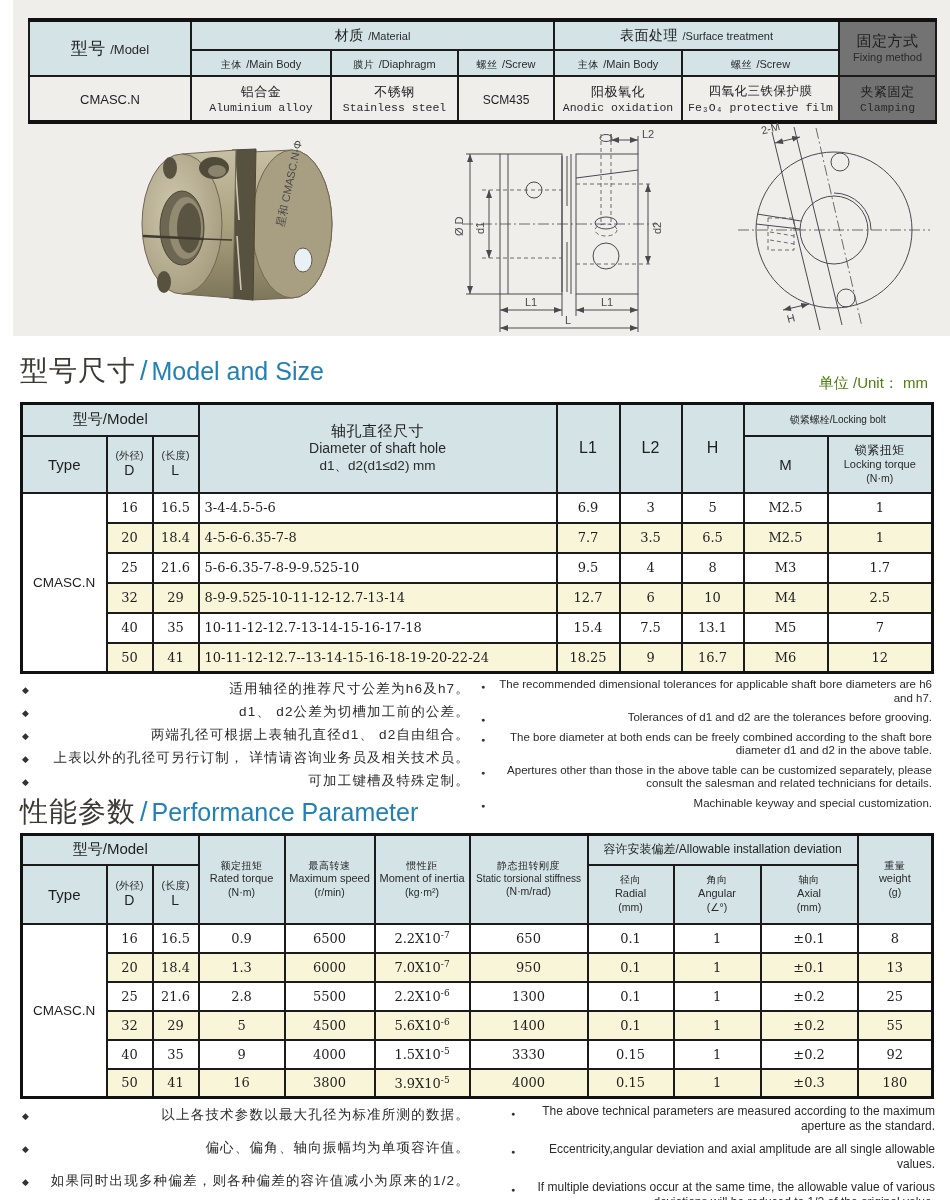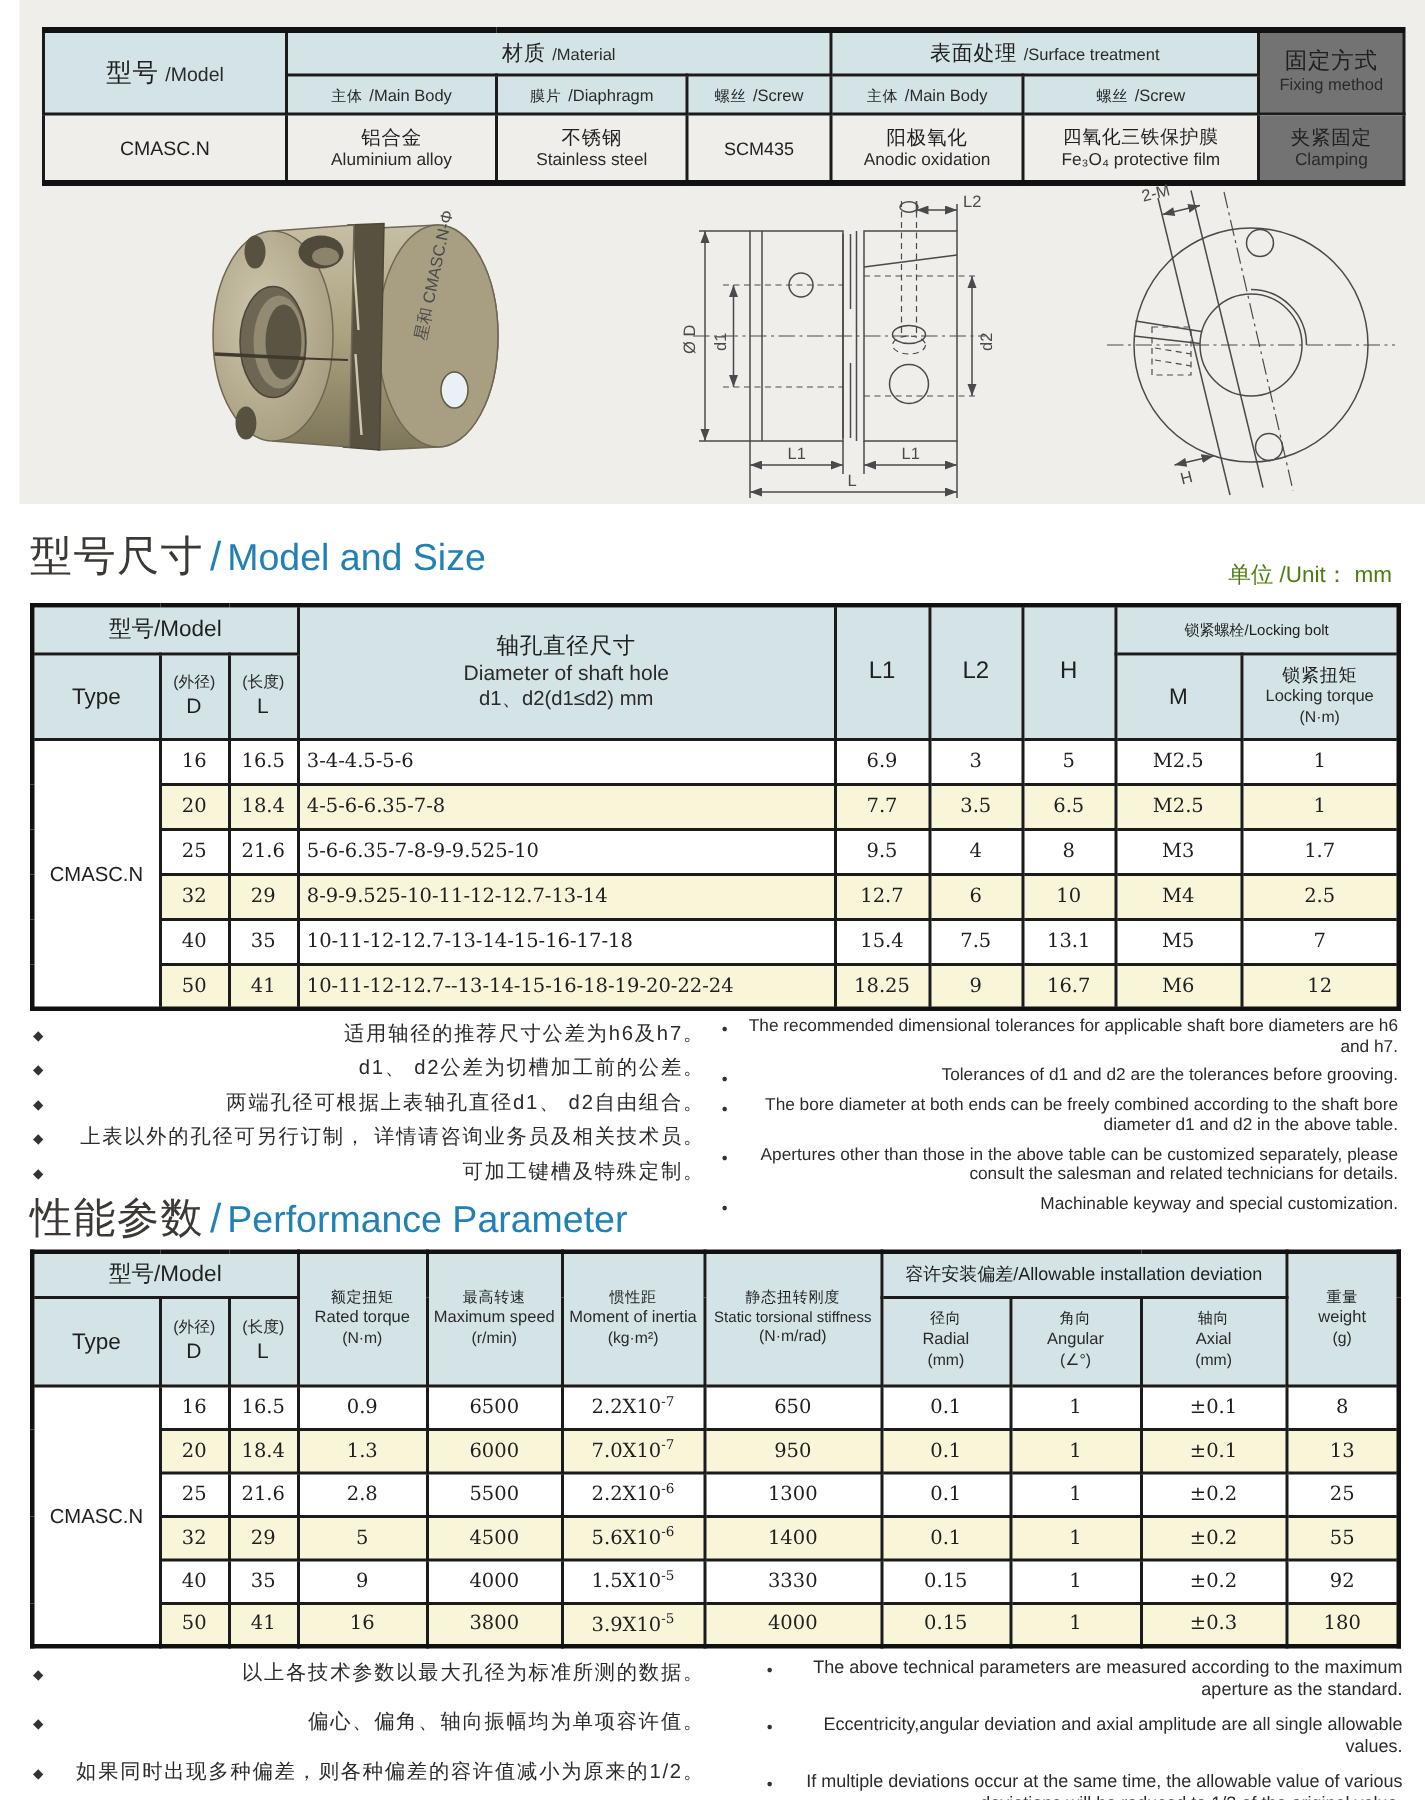--- a/index.html
+++ b/index.html
@@ -23,21 +23,21 @@
 
   
   .spec{position:absolute;left:28px;top:18px;width:907px;border:2px solid #111;
         border-top-width:4px;border-bottom-width:4px;}
   .spec .r1{height:30px;}
   .spec .r2{height:26px;}
   .spec .r3{height:46px;}
   .spec .big-zh{font-size:17px;}
   .spec .big-en{font-size:13px;}
   .spec .cell2 .zh{display:block;font-size:13px;line-height:17px;}
-  .spec .cell2 .en{display:block;font-size:11.5px;line-height:15px;}
+  .spec .cell2 .en{display:block;font-size:11.5px;line-height:15px;font-family:Liberation Mono, monospace;}
 
   
   .sec-title{position:absolute;left:20px;white-space:nowrap;}
   .sec-title .t-zh{font-size:28px;color:#3c3935;letter-spacing:1px;}
   .sec-title .t-sep{font-size:27px;color:#2180b4;padding:0 4px;}
   .sec-title .t-en{font-size:25px;color:#2180b4;}
   .unit-label{position:absolute;right:22px;font-size:15px;color:#4d7c0f;}
 
   
   .datatable{position:absolute;left:20px;width:911px;border:3px solid #111;}

